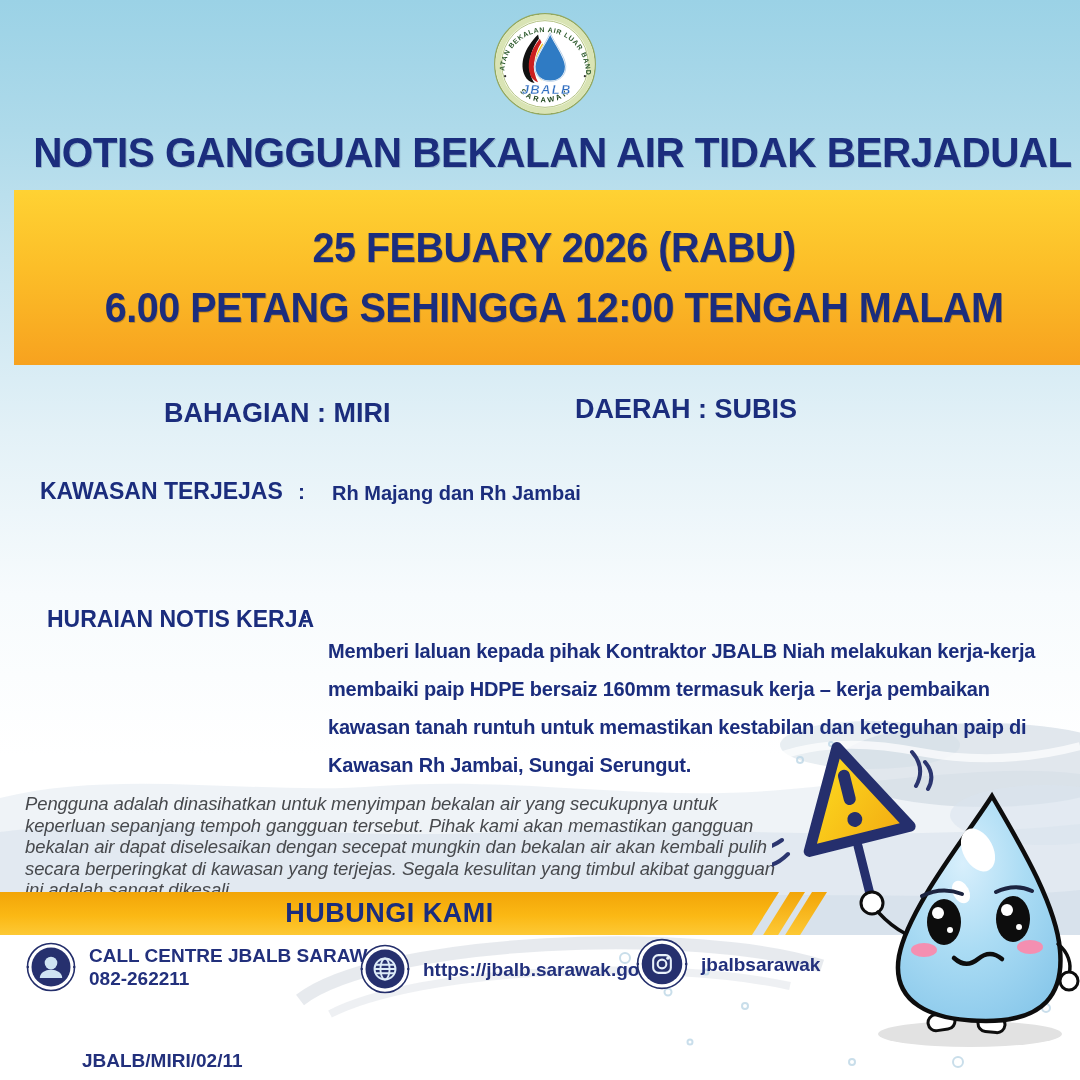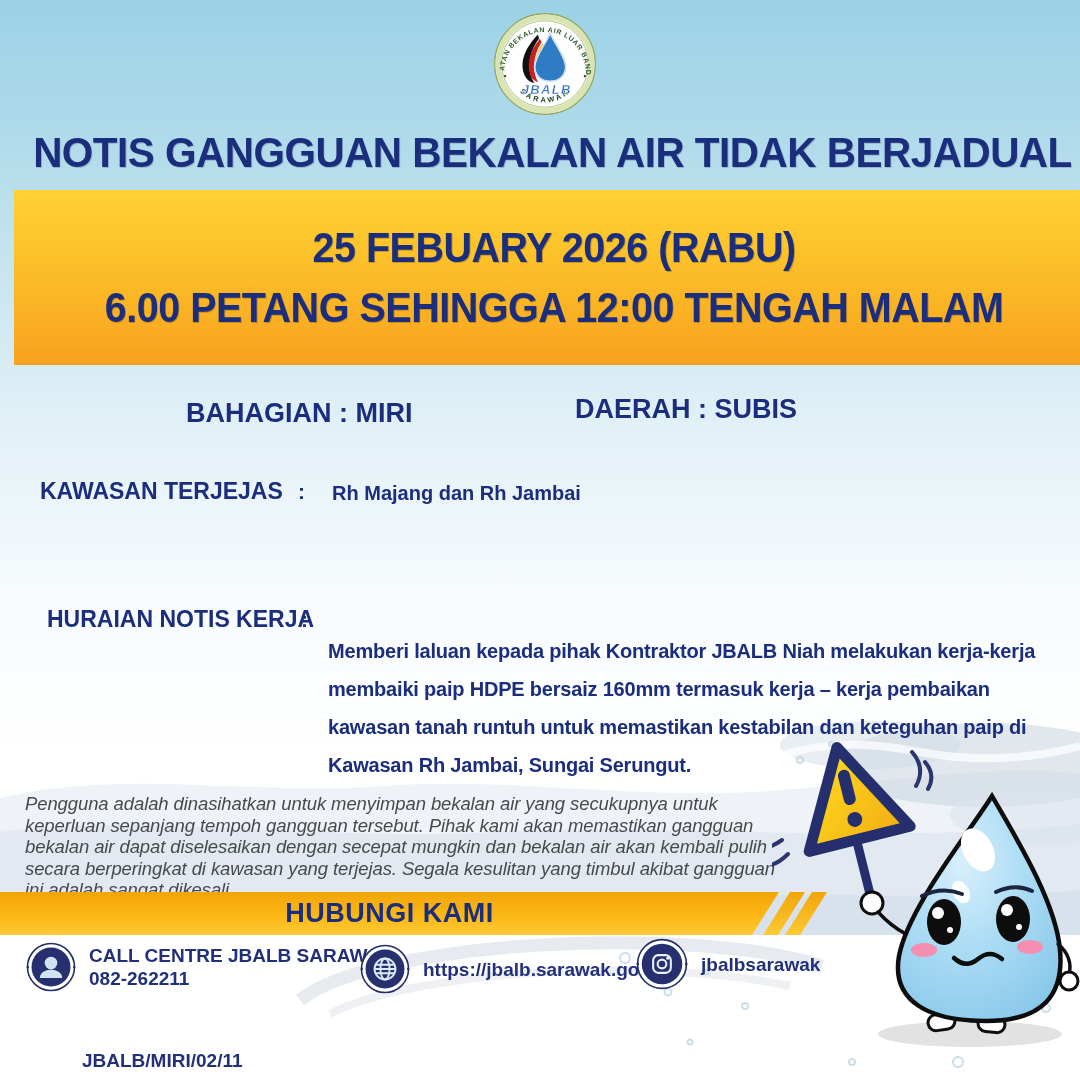--- a/index.html
+++ b/index.html
@@ -12,21 +12,21 @@
   .main-title{position:absolute;left:0;top:128px;width:1080px;text-align:center;
     font-size:43px;font-weight:800;letter-spacing:-.5px;color:#1b2d7d;
     text-shadow:1px 1px 0 rgba(60,70,110,.25);white-space:nowrap;}
   
   .date-banner{position:absolute;left:0;top:190px;width:1080px;height:175px;
     background:linear-gradient(180deg,#ffd233 0%,#fcbe28 45%,#f7a21f 100%);
     display:flex;flex-direction:column;align-items:center;justify-content:center;gap:12px;margin-left:14px;}
   .date-line{font-size:42px;font-weight:800;color:#1b2d7d;letter-spacing:-.5px;
     text-shadow:1px 1px 0 rgba(90,60,10,.3);white-space:nowrap;}
   
-  .region-bahagian{position:absolute;left:186px;top:398px;font-size:27px;font-weight:800;color:#1b2d7d;white-space:nowrap;}
+  .region-bahagian{position:absolute;left:164px;top:398px;font-size:27px;font-weight:800;color:#1b2d7d;white-space:nowrap;}
   .region-daerah{position:absolute;left:575px;top:394px;font-size:27px;font-weight:800;color:#1b2d7d;white-space:nowrap;}
   
   .lbl{position:absolute;font-size:23px;font-weight:800;color:#1b2d7d;white-space:nowrap;}
   .colon{position:absolute;font-size:21px;font-weight:800;color:#1b2d7d;}
   .affected-value{position:absolute;left:332px;top:482px;font-size:20px;font-weight:800;color:#1b2d7d;white-space:nowrap;}
   .work-value{position:absolute;left:328px;top:601px;width:716px;font-size:20px;font-weight:800;
     color:#1b2d7d;line-height:38px;letter-spacing:-.2px;text-align:left;}
   
   .advisory{position:absolute;left:25px;top:793px;width:770px;font-size:18.5px;font-style:italic;
     color:#47494d;line-height:21.5px;letter-spacing:-.1px;}

